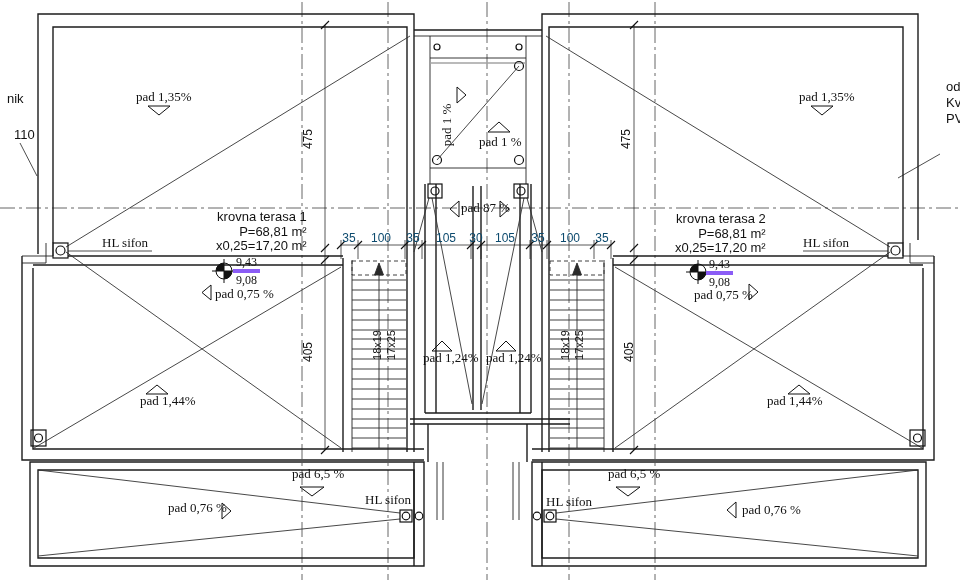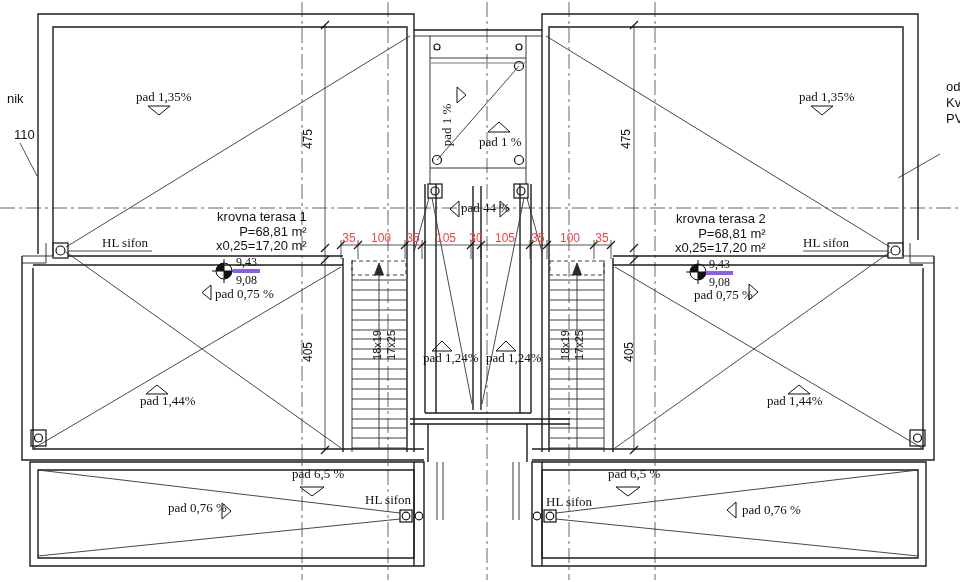--- a/index.html
+++ b/index.html
@@ -1,21 +1,21 @@
 <!DOCTYPE html>
 <html><head>
 <meta charset="utf-8">
 <style>
   html,body{margin:0;padding:0;background:#fff;}
   #canvas{position:relative;width:960px;height:582px;background:#fff;overflow:hidden;
           font-family:"Liberation Serif",serif;color:#111;}
   svg{position:absolute;left:0;top:0;}
   .lbl{position:absolute;font:13px "Liberation Serif",serif;color:#121212;white-space:nowrap;}
   .slbl{position:absolute;font:13px "Liberation Sans",sans-serif;color:#121212;white-space:nowrap;padding-left:7px;}
-  .dimlbl{position:absolute;font:12px "Liberation Sans",sans-serif;color:#ef4444;transform:translateX(-50%);white-space:nowrap;}
+  .dimlbl{position:absolute;font:12px "Liberation Sans",sans-serif;color:#0c4a6e;transform:translateX(-50%);white-space:nowrap;}
   .rot{position:absolute;transform:translate(-50%,-50%) rotate(-90deg);white-space:nowrap;}
   .rots{font:12px "Liberation Sans",sans-serif;color:#121212;}
   .rotserif{font:13px "Liberation Serif",serif;color:#121212;}
   .stairlbl{font:11px "Liberation Sans",sans-serif;color:#121212;}
   .elev{position:absolute;font:12px "Liberation Serif",serif;color:#121212;line-height:12px;}
   .elev .top{border-bottom:4px solid #8b5cf6;padding:0 3px 1px 3px;}
   .elev .bot{padding:1px 3px 0 3px;}
   .block{line-height:14.5px;text-align:right;}
 </style>
 </head>
@@ -191,21 +191,21 @@
     <path d="M698 272L698 264A8 8 0 0 0 690 272Z" fill="#111" stroke="none"></path>
     <path d="M698 272L698 280A8 8 0 0 0 706 272Z" fill="#111" stroke="none"></path>
     <path d="M707 273H731"></path>
   </g>
 </svg>
 
 <div class="lbl" style="left:136px;top:89px">pad 1,35%</div>
 <div class="lbl" style="left:799px;top:89px">pad 1,35%</div>
 <div class="rot rotserif" style="left:447px;top:125px">pad 1 %</div>
 <div class="lbl" style="left:479px;top:134px">pad 1 %</div>
-<div class="lbl" style="left:461px;top:200px">pad 44 %</div>
+<div class="lbl" style="left:461px;top:200px">pad 87 %</div>
 <div class="lbl" style="left:215px;top:286px">pad 0,75 %</div>
 <div class="lbl" style="left:694px;top:287px">pad 0,75 %</div>
 <div class="lbl" style="left:423px;top:350px">pad 1,24%</div>
 <div class="lbl" style="left:486px;top:350px">pad 1,24%</div>
 <div class="lbl" style="left:140px;top:393px">pad 1,44%</div>
 <div class="lbl" style="left:767px;top:393px">pad 1,44%</div>
 <div class="lbl" style="left:292px;top:466px">pad 6,5 %</div>
 <div class="lbl" style="left:608px;top:466px">pad 6,5 %</div>
 <div class="lbl" style="left:168px;top:500px">pad 0,76 %</div>
 <div class="lbl" style="left:742px;top:502px">pad 0,76 %</div>

